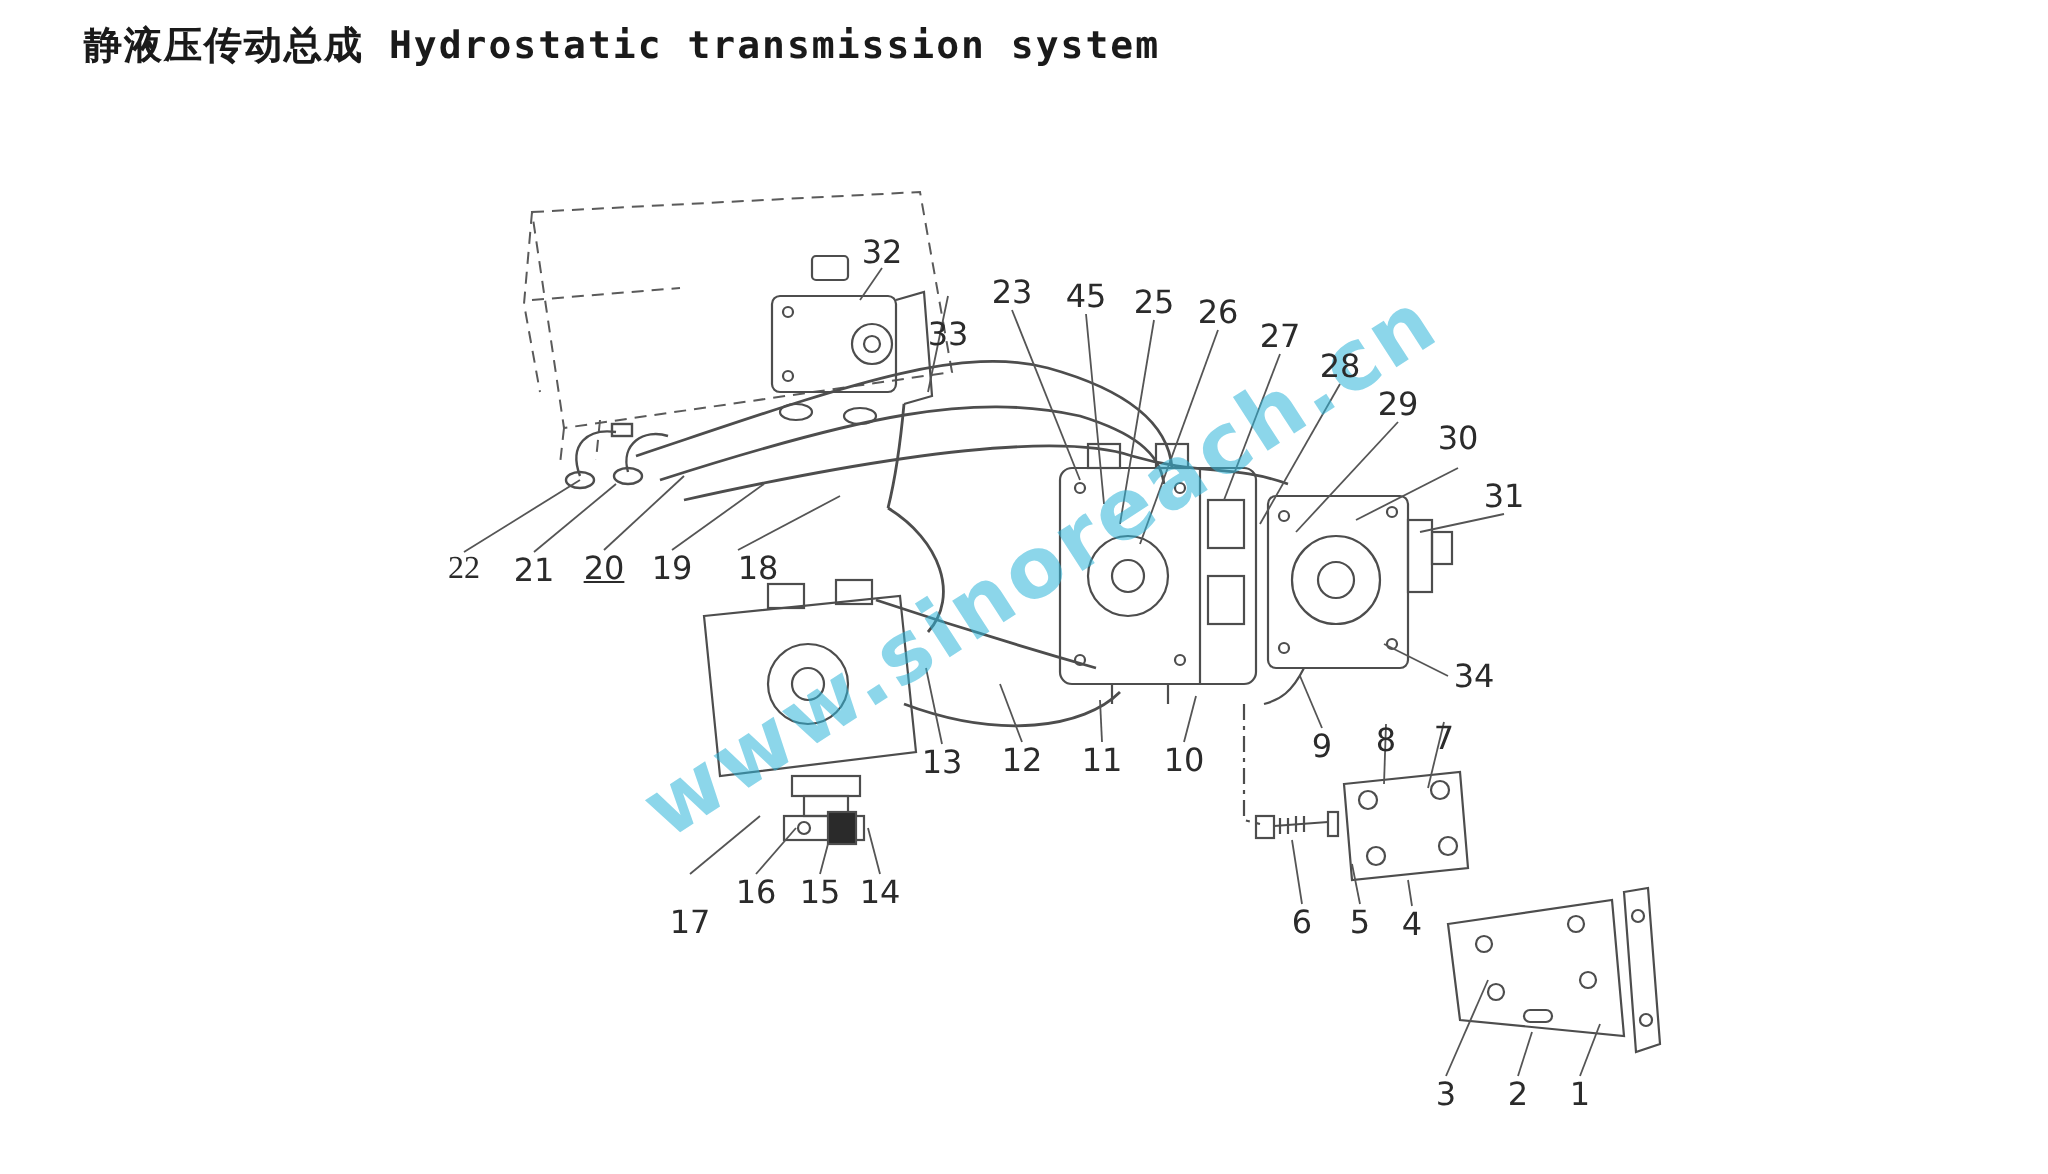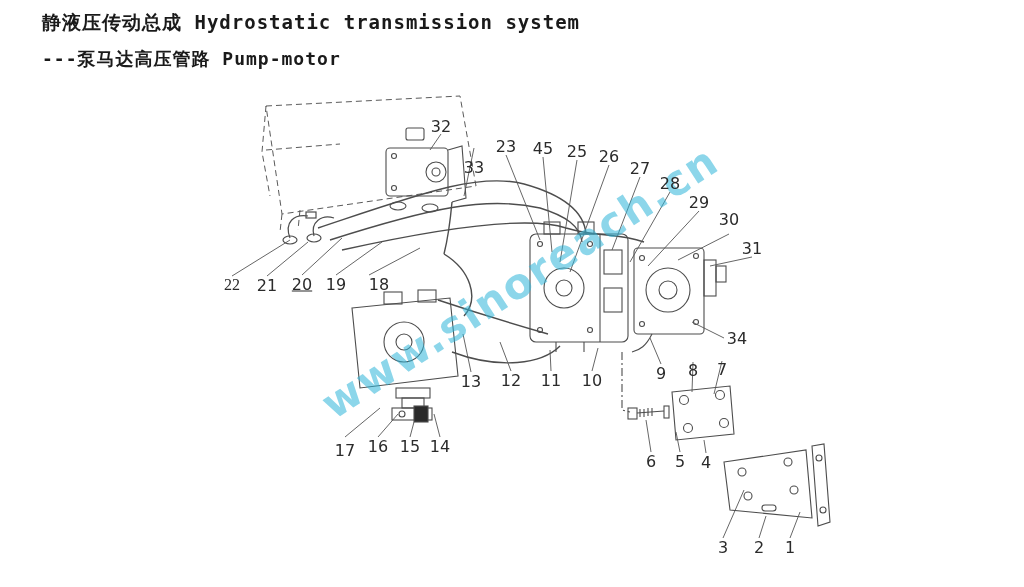--- a/index.html
+++ b/index.html
@@ -33,21 +33,20 @@
     font-size:16px;color:#2b2b2b;font-weight:500;
     font-family:"DejaVu Sans","Liberation Sans",sans-serif;
     white-space:nowrap;
   }
 </style>
 </head>
 <body>
 
 <div class="title-block">
   <div class="title">静液压传动总成 Hydrostatic transmission system</div>
-  <div class="subtitle">---泵马达高压管路 Pump-motor</div>
 </div>
 
 <svg class="diagram-svg" width="1024" height="587" viewBox="0 0 1024 587">
 
   <g stroke="#5a5a5a" fill="none" stroke-width="1" stroke-dasharray="6 4">
     <path d="M266,106 L460,96 L476,186 L282,214 Z"></path>
     <path d="M266,106 L262,152 L270,196"></path>
     <path d="M282,214 L280,232"></path>
     <path d="M300,210 L298,230"></path>
     <path d="M266,150 L340,144"></path>
@@ -201,21 +200,21 @@
     <span class="callout" style="left: 722px; top: 369px;">7</span>
     <span class="callout" style="left: 693px; top: 370px;">8</span>
     <span class="callout" style="left: 661px; top: 373px;">9</span>
     <span class="callout" style="left: 592px; top: 380px;">10</span>
     <span class="callout" style="left: 551px; top: 380px;">11</span>
     <span class="callout" style="left: 511px; top: 380px;">12</span>
     <span class="callout" style="left: 471px; top: 381px;">13</span>
     <span class="callout" style="left: 440px; top: 446px;">14</span>
     <span class="callout" style="left: 410px; top: 446px;">15</span>
     <span class="callout" style="left: 378px; top: 446px;">16</span>
-    <span class="callout" style="left: 345px; top: 450px; text-align: right;">17</span>
+    <span class="callout" style="left: 345px; top: 461px; text-align: right;">17</span>
     <span class="callout" style="left: 379px; top: 284px;">18</span>
     <span class="callout" style="left: 336px; top: 284px;">19</span>
     <span class="callout" style="left: 302px; top: 284px; text-decoration: underline;">20</span>
     <span class="callout" style="left: 267px; top: 285px;">21</span>
     <span class="callout" style="left: 232px; top: 285px; font-family: Liberation Serif, serif;">22</span>
     <span class="callout" style="left: 506px; top: 146px;">23</span>
     <span class="callout" style="left: 543px; top: 148px;">45</span>
     <span class="callout" style="left: 577px; top: 151px;">25</span>
     <span class="callout" style="left: 609px; top: 156px;">26</span>
     <span class="callout" style="left: 640px; top: 168px;">27</span>

